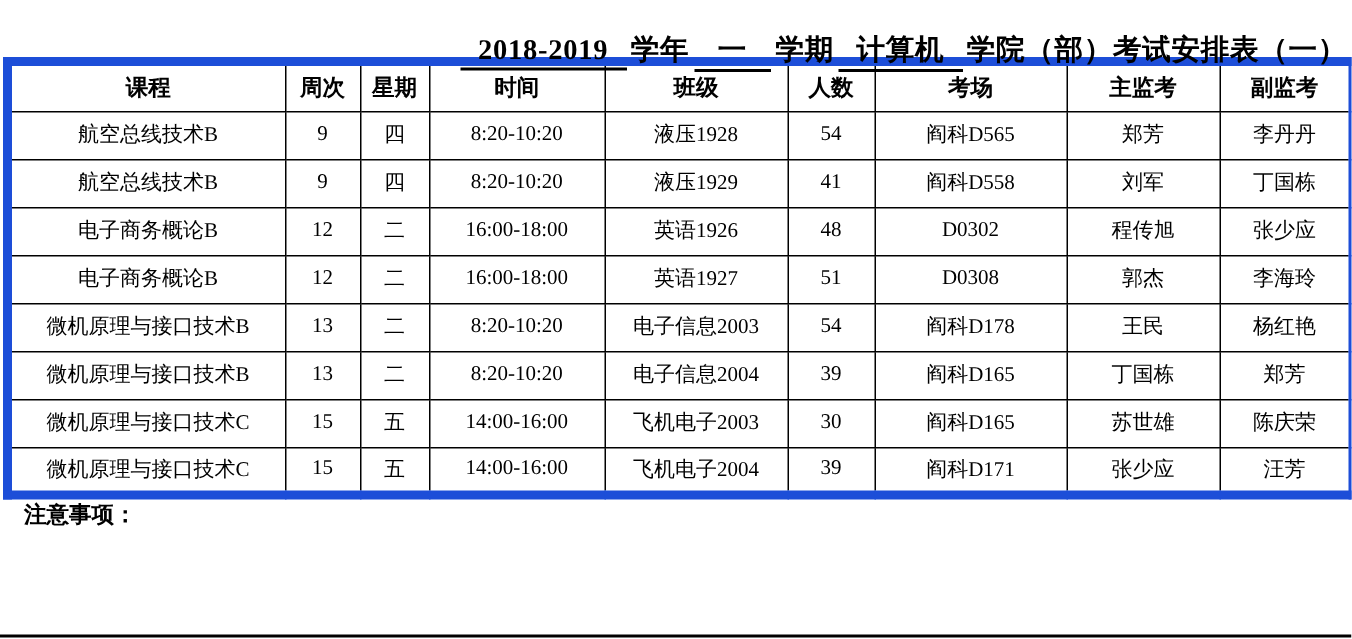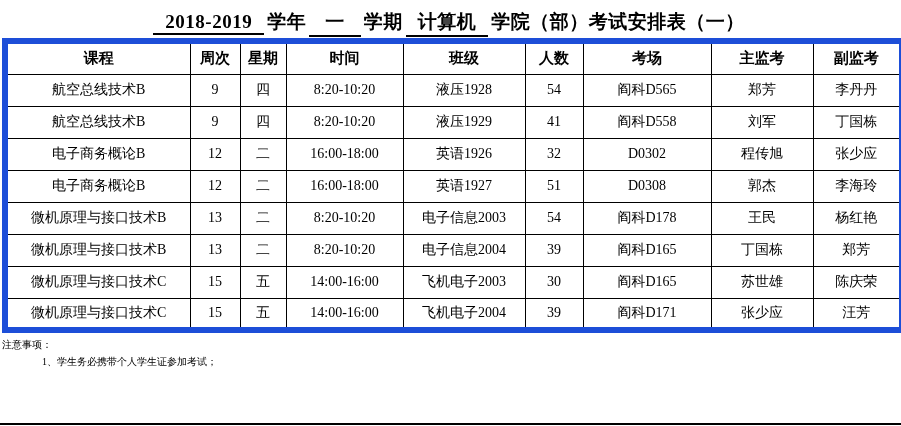--- a/index.html
+++ b/index.html
@@ -8,22 +8,22 @@
     background: #ffffff;
     overflow: hidden;
     font-family: "Liberation Serif", "DejaVu Serif", serif;
     color: #000;
     position: relative;
   }
   
   .title-bar {
     width: 100%;
     height: 38px;
-    padding-top: 9px;
-    text-align: center;
+    padding-top: 20px;
+    text-align: right;
     font-size: 19px;
     font-weight: bold;
     letter-spacing: 0.5px;
     white-space: nowrap;
   }
   .title-bar .seg { display: inline-block; }
   .title-bar .u {
     border-bottom: 2px solid #000;
     padding: 0 12px;
   }
@@ -65,23 +65,23 @@
   col.c-day    { width: 46px;  }
   col.c-time   { width: 117px; }
   col.c-class  { width: 122px; }
   col.c-count  { width: 58px;  }
   col.c-room   { width: 128px; }
   col.c-chief  { width: 102px; }
   col.c-deputy { width: 89px;  }
   
   .notes {
     margin-top: 3px;
-    margin-left: 2px;
-    font-weight: normal;
-    font-size: 10px;
+    margin-left: 16px;
+    font-weight: bold;
+    font-size: 15px;
     line-height: 17px;
     font-family: "Liberation Serif", "DejaVu Serif", serif;
   }
   .notes .note-heading { margin-bottom: 0; }
   .notes .note-item { padding-left: 40px; }
   
   .bottom-rule {
     position: absolute;
     left: 0; bottom: 1px;
     width: 100%; height: 2px;
@@ -142,21 +142,21 @@
         <td>阎科D558</td>
         <td>刘军</td>
         <td>丁国栋</td>
       </tr>
       <tr>
         <td>电子商务概论B</td>
         <td>12</td>
         <td>二</td>
         <td>16:00-18:00</td>
         <td>英语1926</td>
-        <td>32</td>
+        <td>48</td>
         <td>D0302</td>
         <td>程传旭</td>
         <td>张少应</td>
       </tr>
       <tr>
         <td>电子商务概论B</td>
         <td>12</td>
         <td>二</td>
         <td>16:00-18:00</td>
         <td>英语1927</td>
@@ -207,16 +207,15 @@
         <td>39</td>
         <td>阎科D171</td>
         <td>张少应</td>
         <td>汪芳</td>
       </tr>
     </tbody>
 </table>
 
 <div class="notes">
   <div class="note-heading">注意事项：</div>
-  <div class="note-item">1、学生务必携带个人学生证参加考试；</div>
 </div>
 
 <div class="bottom-rule"></div>
 
 </body></html>

